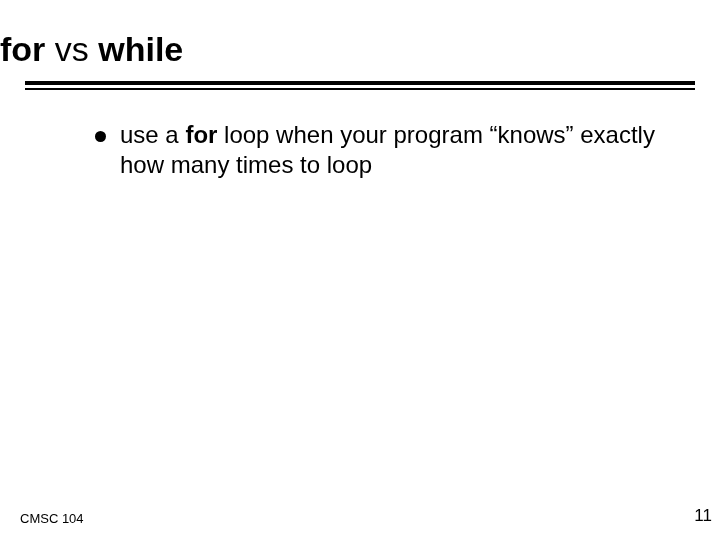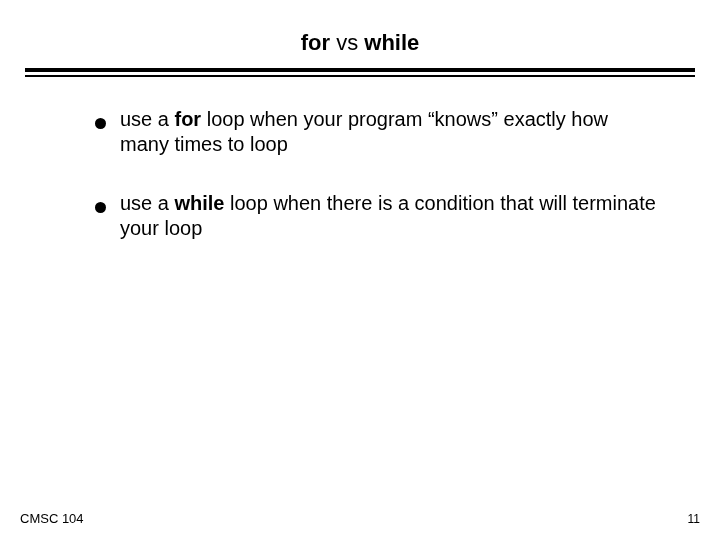--- a/index.html
+++ b/index.html
@@ -1,30 +1,30 @@
 <!DOCTYPE html>
 <html><head>
 <meta charset="utf-8">
 <style>
   * { margin: 0; padding: 0; box-sizing: border-box; }
   html, body { width: 720px; height: 540px; background: #fff; font-family: Arial, Helvetica, sans-serif; color: #000; }
   .slide { position: relative; width: 720px; height: 540px; }
-  .title { text-align: center; font-size: 22px; padding-top: 30px; padding-bottom: 12px; }
+  .title { font-size: 34px; padding-top: 30px; padding-bottom: 12px; }
   .title .b { font-weight: 700; }
   .title .n { font-weight: 400; }
   .lines { width: 670px; margin: 0 auto 0 auto; }
   .line1 { border-top: 4px solid #000; }
   .line2 { border-top: 2px solid #000; margin-top: 3px; }
   .content { padding: 30px 60px 0 95px; }
-  .item { display: flex; align-items: flex-start; font-size: 20px; line-height: 1.25; margin-bottom: 34px; }
+  .item { display: flex; align-items: flex-start; font-size: 24px; line-height: 1.25; margin-bottom: 34px; }
   .bullet { width: 11px; height: 11px; background: #000; border-radius: 50%; flex: 0 0 11px; margin-top: 11px; margin-right: 14px; }
   .text { flex: 1; }
   .text .b { font-weight: 700; }
   .footer-left { position: absolute; left: 20px; bottom: 14px; font-size: 13px; }
-  .footer-right { position: absolute; right: 20px; bottom: 14px; font-size: 12px; }
+  .footer-right { position: absolute; right: 8px; bottom: 14px; font-size: 17px; }
 </style>
 </head>
 <body>
 
 <div class="slide">
 
   <div class="title">
     <span class="b">for</span><span class="n"> vs </span><span class="b">while</span>
   </div>
 
@@ -35,25 +35,19 @@
 
   <div class="content">
 
     <div class="item">
       <div class="bullet"></div>
       <div class="text">
         <span>use a </span><span class="b">for</span><span> loop when your program “knows” exactly how many times to loop</span>
       </div>
     </div>
 
-    <div class="item">
-      <div class="bullet"></div>
-      <div class="text">
-        <span>use a </span><span class="b">while</span><span> loop when there is a condition that will terminate your loop</span>
-      </div>
-    </div>
 
   </div>
 
   <div class="footer-left">CMSC 104</div>
   <div class="footer-right">11</div>
 
 </div>
 
 </body></html>

